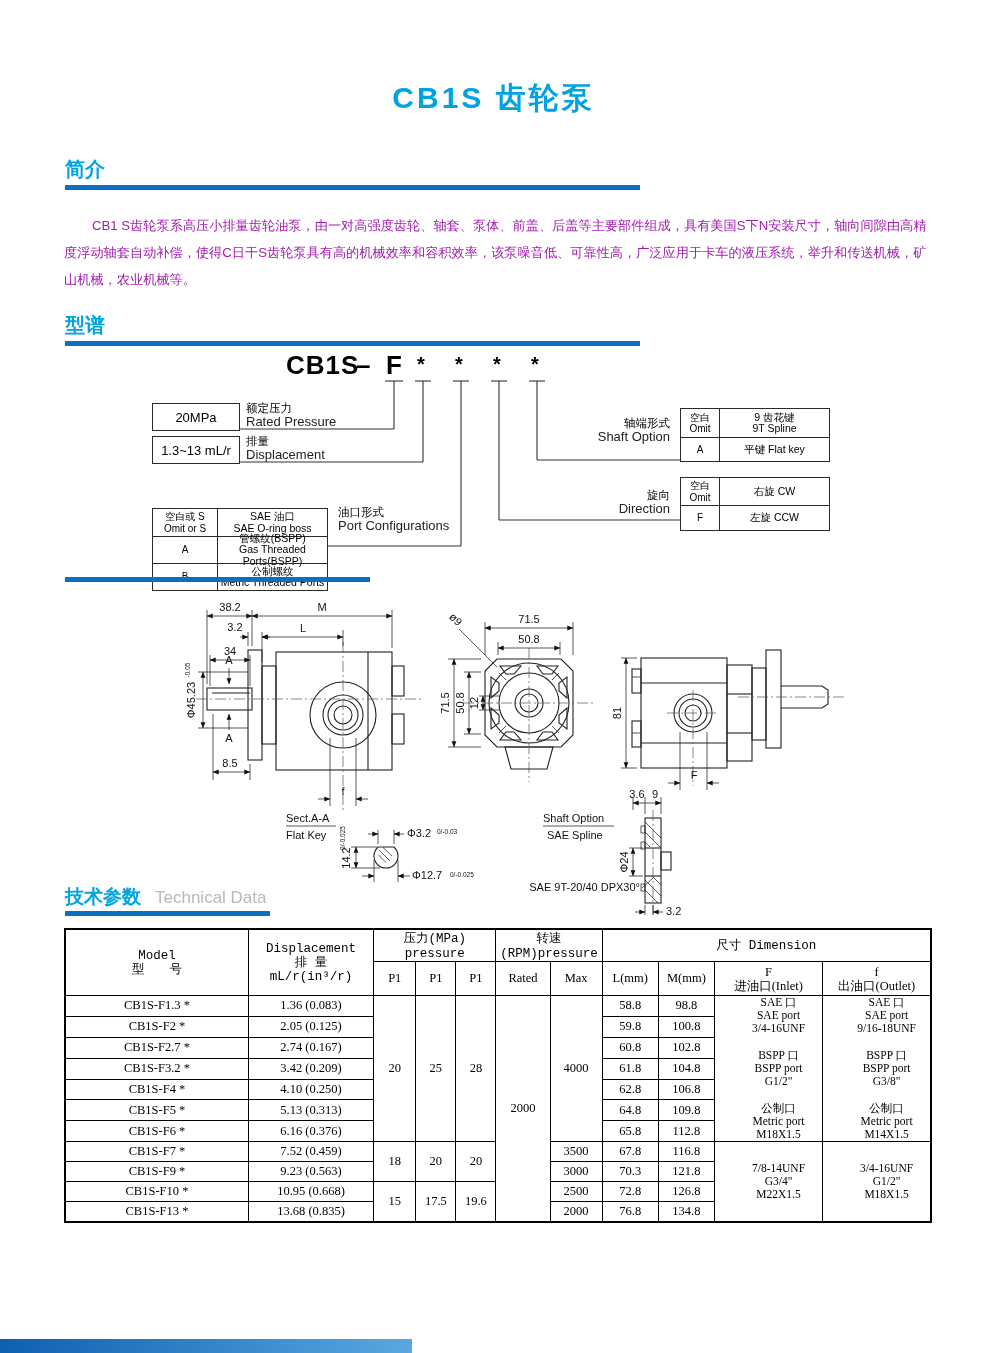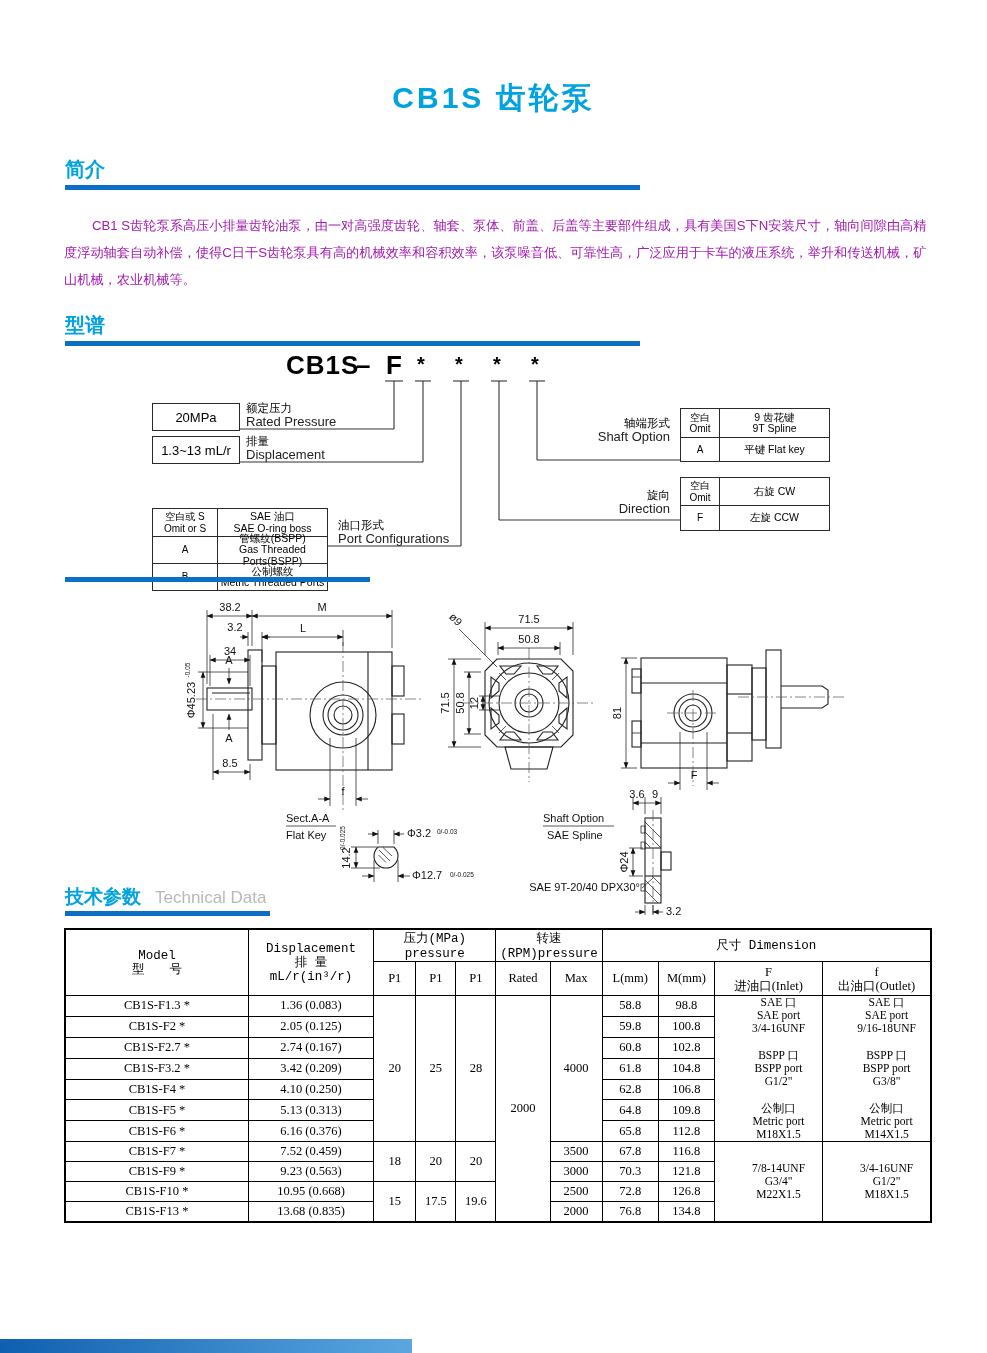--- a/index.html
+++ b/index.html
@@ -112,21 +112,21 @@
 Omit or S</div>
     <div class="gb-desc prel">SAE 油口
 SAE O-ring boss</div>
     <div class="gb-code prel">A</div>
     <div class="gb-desc prel">管螺纹(BSPP)
 Gas Threaded Ports(BSPP)</div>
     <div class="gb-code prel">B</div>
     <div class="gb-desc prel">公制螺纹
 Metric Threaded Ports</div>
   </div>
-  <div class="lbl" style="left:338px;top:519px;">
+  <div class="lbl" style="left:338px;top:506px;">
     <div>油口形式</div>
     <div class="en">Port Configurations</div>
   </div>
 
   <div class="lbl r" style="left:592px;top:417px;width:78px;">
     <div>轴端形式</div>
     <div class="en">Shaft Option</div>
   </div>
   <div class="gridbox" style="left:680px;top:408px;width:148px;grid-template-columns:38px 1fr;grid-template-rows:28px 24px;">
     <div class="gb-code prel">空白

